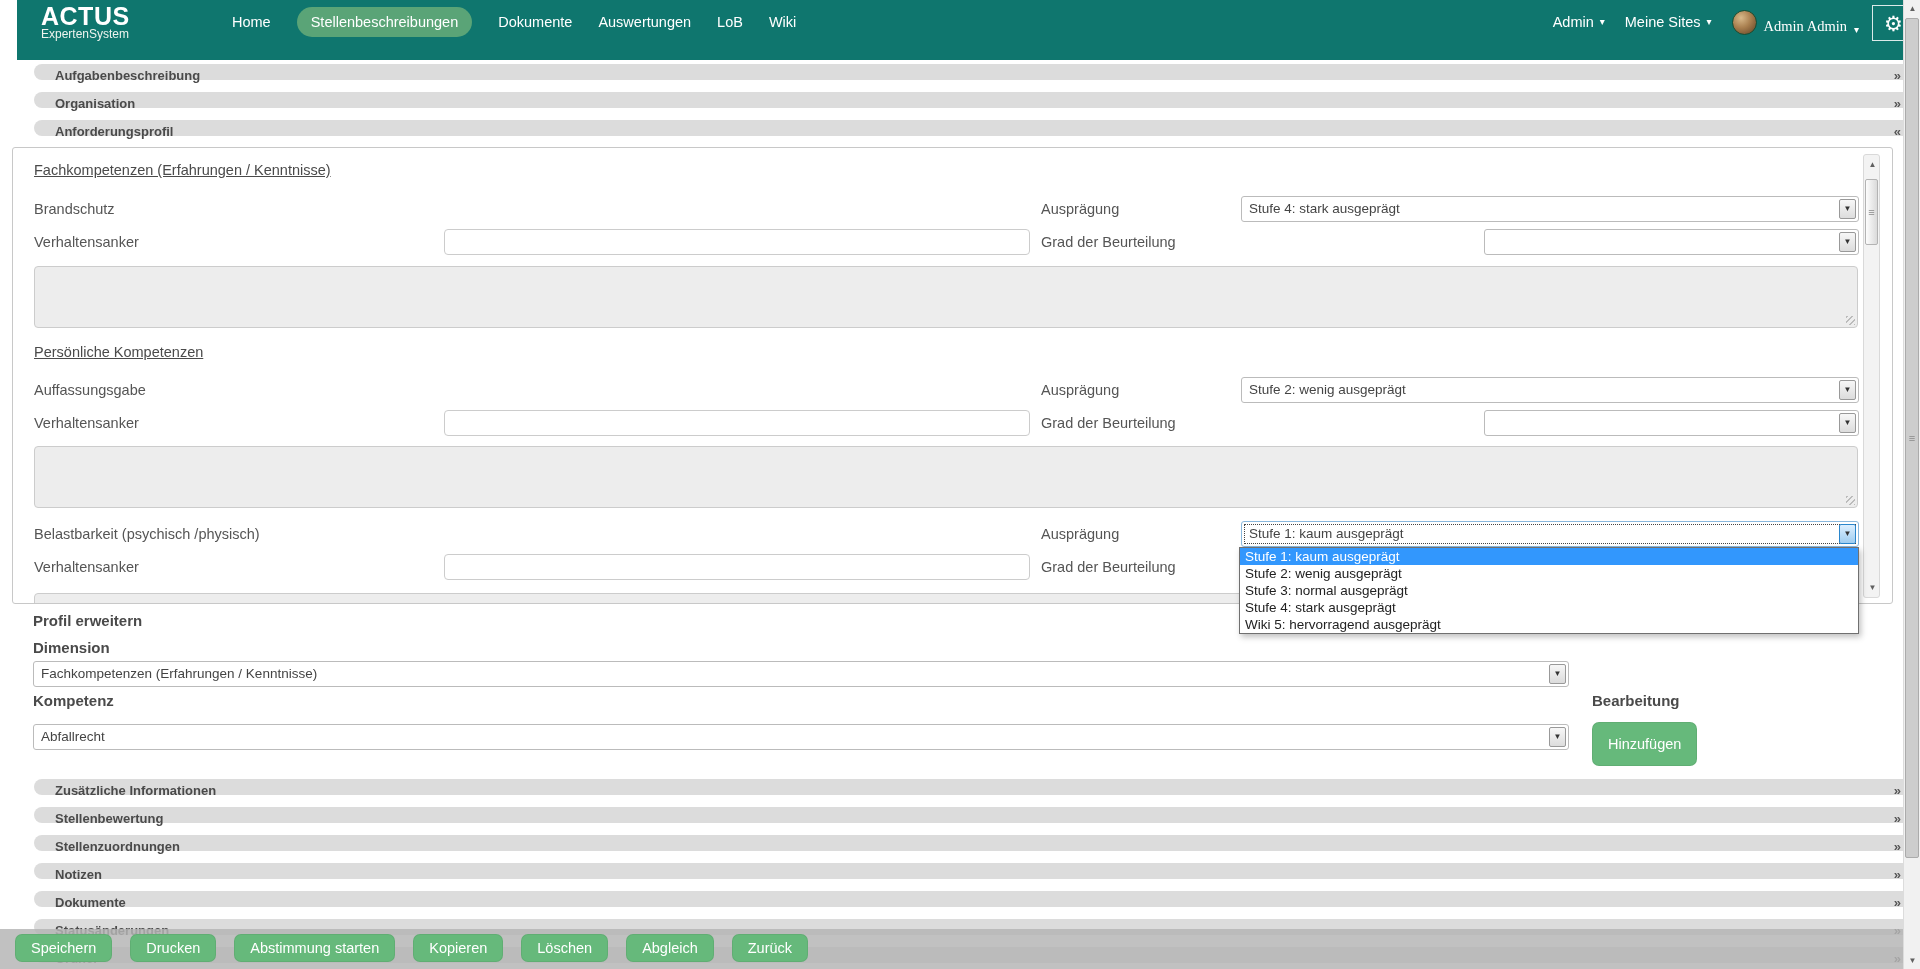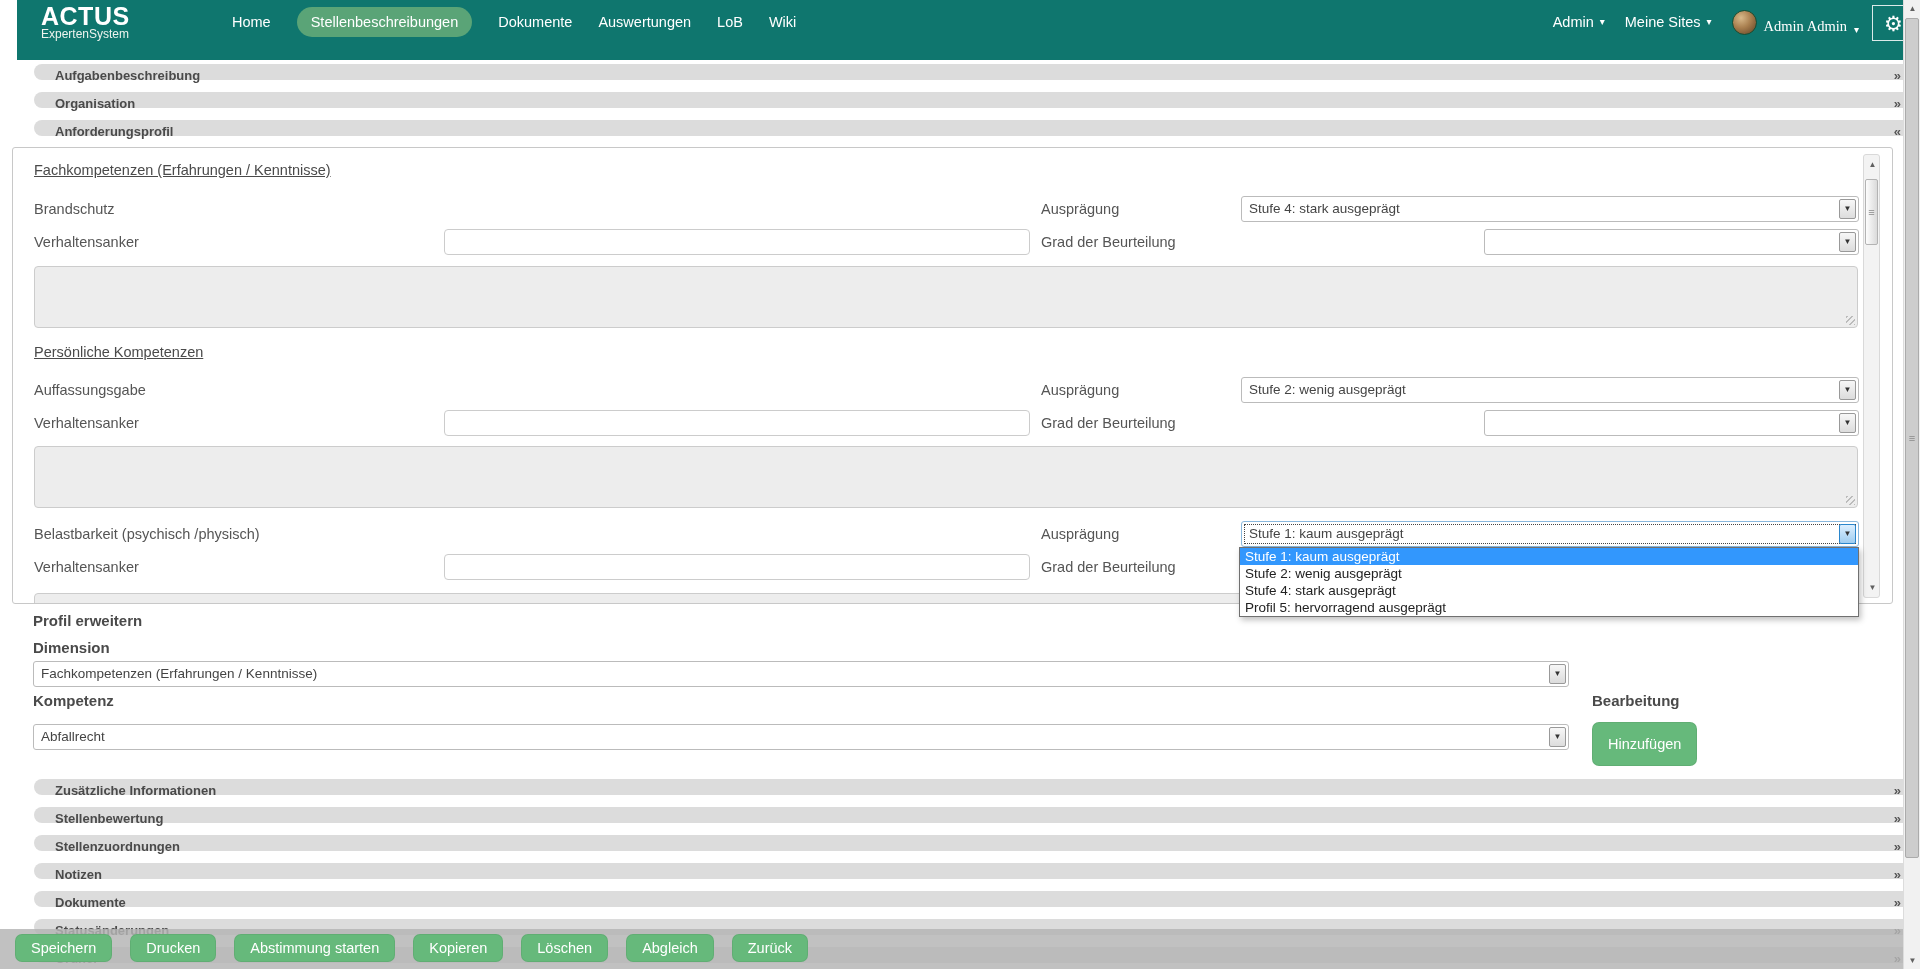--- a/index.html
+++ b/index.html
@@ -201,22 +201,23 @@
       <div class="inner-thumb">
         <span class="thumb-grip">≡</span>
       </div>
       <span class="sb-btn" style="bottom:1px; background:transparent;">▼</span>
     </div>
   </div>
 
   <div class="dd-list abs">
     <div class="dd-opt selected">Stufe 1: kaum ausgeprägt</div>
     <div class="dd-opt">Stufe 2: wenig ausgeprägt</div>
+    <div class="dd-opt">Stufe 3: normal ausgeprägt</div>
     <div class="dd-opt">Stufe 4: stark ausgeprägt</div>
-    <div class="dd-opt">Profil 5: hervorragend ausgeprägt</div>
+    <div class="dd-opt">Wiki 5: hervorragend ausgeprägt</div>
   </div>
 
   <div class="bold-label" style="left:33px; top:612px;">Profil erweitern</div>
   <div class="bold-label" style="left:33px; top:639px;">Dimension</div>
   <div class="select abs" style="left:33px; top:661px; width:1536px;">
     <span class="sel-text">Fachkompetenzen (Erfahrungen / Kenntnisse)</span>
     <span class="sel-btn">
         <i>▼</i>
       </span>
   </div>

